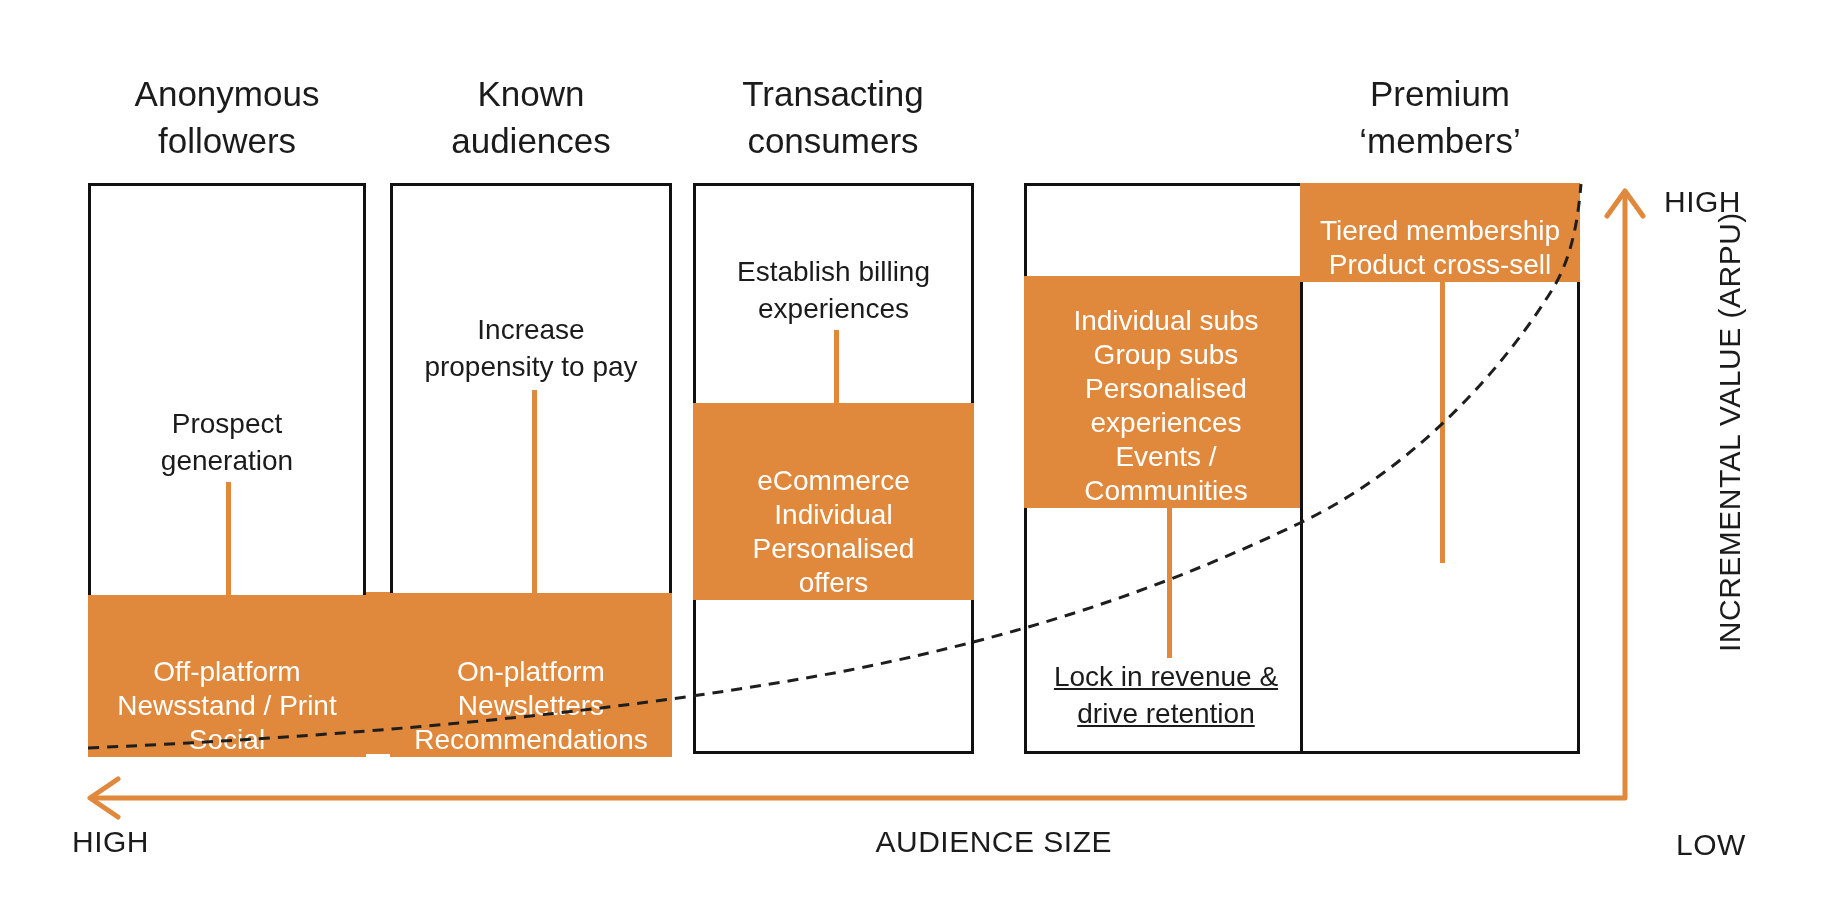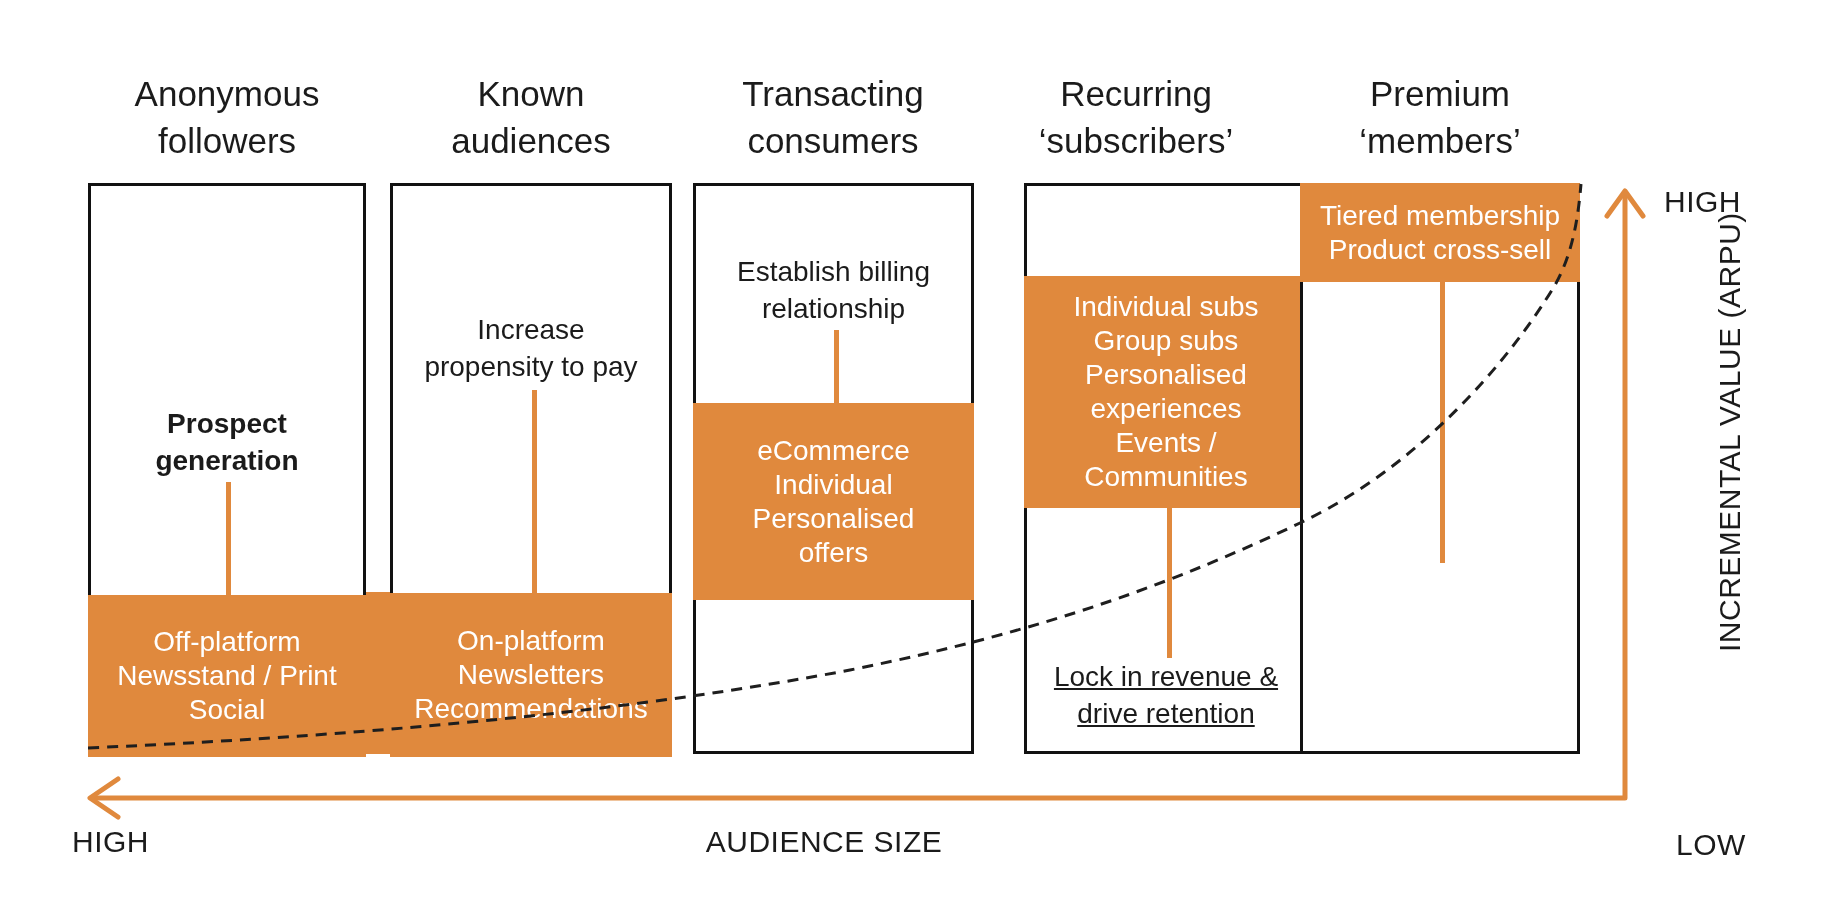--- a/index.html
+++ b/index.html
@@ -26,21 +26,21 @@
   }
   .c1{left:88px;width:278px;}
   .c2{left:390px;width:282px;}
   .c3{left:693px;width:281px;}
   .c4{left:1024px;width:284px;}
   .c5{left:1300px;width:280px;}
 
   .hl{
     position:absolute;left:-3px;right:-3px;
     background:#E0893D;
-    display:flex;align-items:center;justify-content:center;
+    display:flex;align-items:flex-end;justify-content:center;
   }
   .c1 .hl{top:409px;height:162px;}
   .c2 .hl{top:407px;height:164px;}
   .c3 .hl{top:217px;height:197px;}
   .c4 .hl{top:90px;height:232px;}
   .c5 .hl{top:-3px;height:99px;}
 
   .hl-text{
     text-align:center;color:#ffffff;
     font-size:28px;line-height:34px;white-space:pre-line;
@@ -55,21 +55,21 @@
   .c3 .conn{left:138px;top:144px;height:73px;}
   .c4 .conn{left:140px;top:322px;height:150px;}
   .c5 .conn{left:137px;top:96px;height:281px;}
 
   .note{
     position:absolute;left:-20px;right:-20px;
     text-align:center;
     font-size:28px;line-height:37px;font-weight:500;
     white-space:pre-line;color:#1b1b1b;
   }
-  .c1 .note{top:219px;font-weight:bold;}
+  .c1 .note{top:219px;}
   .c2 .note{top:125px;}
   .c3 .note{top:67px;}
   .c4 .note{top:472px;text-decoration:underline;}
   .c5 .note{top:379px;}
 
   .gap-fill{
     position:absolute;left:360px;top:592px;width:36px;height:162px;
     background:#E0893D;
   }
 
@@ -77,41 +77,39 @@
     position:absolute;left:0;top:0;width:1833px;height:906px;
     pointer-events:none;
   }
 
   .axis-label{
     position:absolute;
     font-size:30px;font-weight:500;color:#1b1b1b;
     letter-spacing:0.5px;white-space:nowrap;
   }
   .x-high{left:72px;top:825px;}
-  .x-title{left:568px;top:825px;width:512px;text-align:center;}
+  .x-title{left:600px;top:825px;width:512px;text-align:right;}
   .x-low{left:1676px;top:828px;}
   .y-high{left:1664px;top:185px;}
   .y-title{
     left:1533px;top:432px;width:400px;text-align:center;
     transform:rotate(-90deg);transform-origin:200px 20px;
   }
 </style>
 </head>
 <body>
 
 <div class="canvas">
 
   <div class="col-header h1">Anonymous
 followers</div>
   <div class="col-header h2">Known
 audiences</div>
   <div class="col-header h3">Transacting
 consumers</div>
-  <div class="col-header h4">Recurring
-‘subscribers’</div>
   <div class="col-header h5">Premium
 ‘members’</div>
 
   <div class="gap-fill"></div>
 
   <div class="column c1">
     <div class="note">Prospect
 generation</div>
     <div class="conn"></div>
     <div class="hl">
@@ -127,21 +125,21 @@
     <div class="conn"></div>
     <div class="hl">
       <div class="hl-text">On-platform
 Newsletters
 Recommendations</div>
     </div>
   </div>
 
   <div class="column c3">
     <div class="note">Establish billing
-relationship</div>
+experiences</div>
     <div class="conn"></div>
     <div class="hl">
       <div class="hl-text">eCommerce
 Individual
 Personalised
 offers</div>
     </div>
   </div>
 
   <div class="column c4">

